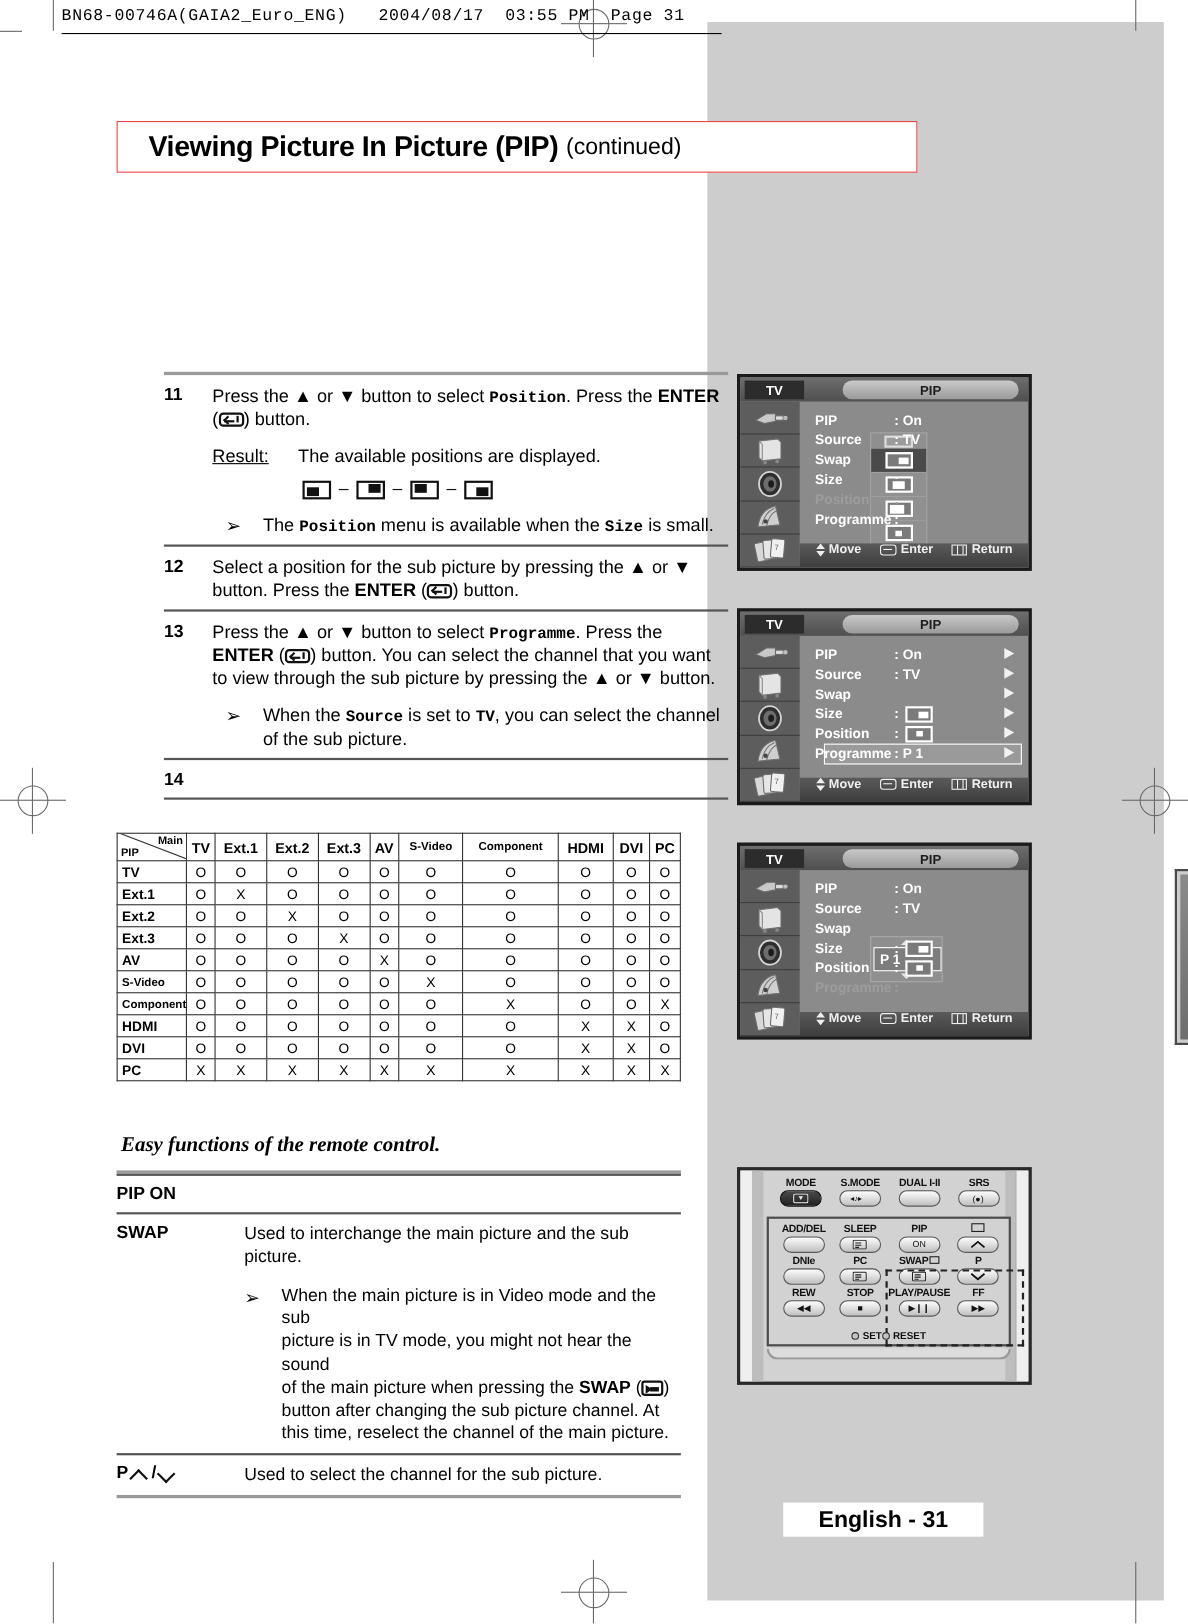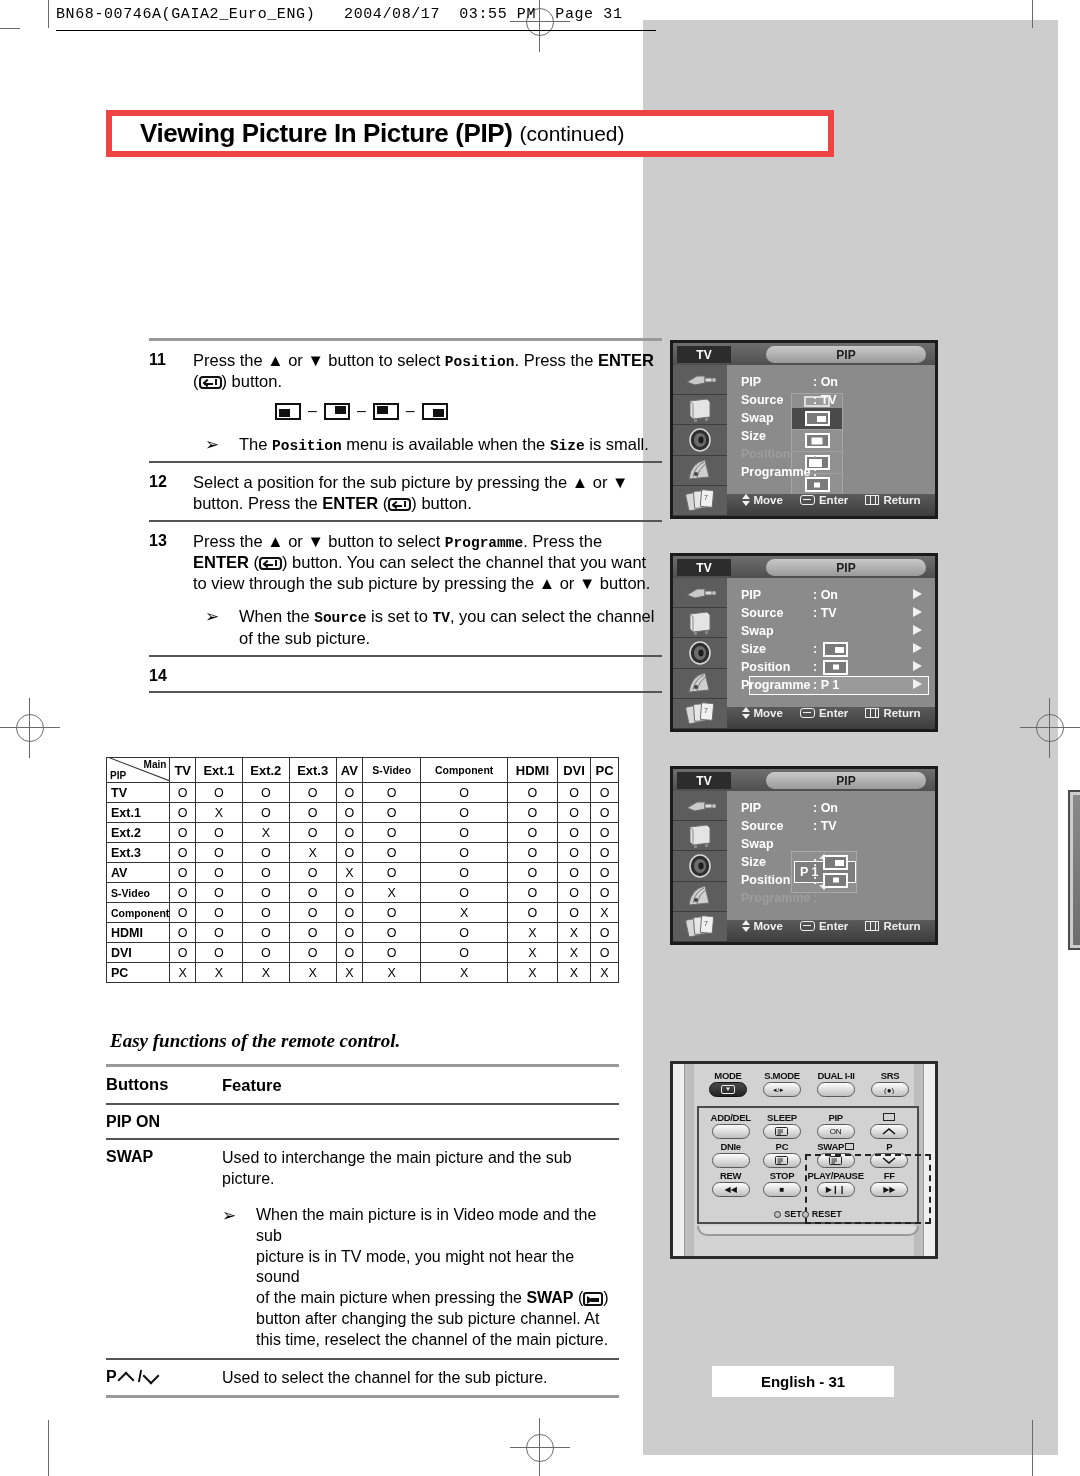--- a/index.html
+++ b/index.html
@@ -61,21 +61,21 @@
     position: absolute;
     left: 56px; top: 30px; width: 600px; height: 1px;
     background: #000;
   }
 
   
   .title-box {
     position: absolute;
     left: 106px; top: 110px;
     width: 728px; height: 47px;
-    border: 6px solid #ef4444;
+    border: 1px solid #ef4444;
     background: #ffffff;
     display: flex; align-items: center;
     padding-left: 28px;
     z-index: 5;
   }
   .title-main {
     font-size: 26px; font-weight: bold; letter-spacing: -0.4px;
     color: #000;
   }
   .title-cont {
@@ -455,21 +455,21 @@
     position: absolute; left: 218px; top: 108px;
     width: 0; height: 0;
   }
 
   
   .footer {
     position: absolute; left: 712px; top: 1366px;
     width: 182px; height: 31px;
     background: #fff;
     display: flex; align-items: center; justify-content: center;
-    font-size: 15px; font-weight: bold; color: #000;
+    font-size: 21px; font-weight: bold; color: #000;
   }
 
   
   .edge-part {
     position: absolute; left: 1068px; top: 790px;
     width: 14px; height: 160px;
     background: #cdcdcd;
     border: 2px solid #4a4a4a; border-right: none;
   }
   .edge-part .inner {
@@ -520,20 +520,24 @@
 
 <div class="steps">
 
   <div class="rule-thick"></div>
 
   <div class="step">
     <div class="step-num">11</div>
     <div class="step-body">
       <span>Press the ▲ or ▼ button to select </span><span class="mono">Position</span><span>. Press the </span><span class="b">ENTER</span><span> (</span><span class="ent"><span class="tail"></span></span><span>) button.</span>
 
+      <div class="result-row">
+        <span class="result-label">Result:</span>
+        <span>The available positions are displayed.</span>
+      </div>
 
       <div class="pos-strip">
         <span class="pos-ic pos-bl">
             <i></i>
           </span>
         <span class="dash">–</span>
         <span class="pos-ic pos-tr">
             <i></i>
           </span>
         <span class="dash">–</span>
@@ -742,24 +746,20 @@
         <td>X</td>
       </tr>
     </tbody>
 </table>
 
 <div class="easy-title">Easy functions of the remote control.</div>
 
 <div class="feat">
   <div class="rule-thick"></div>
 
-  <div class="feat-row feat-head">
-    <div class="feat-btn">Buttons</div>
-    <div class="feat-desc">Feature</div>
-  </div>
 
   <div class="rule-thin"></div>
 
   <div class="feat-row">
     <div class="feat-btn">PIP ON</div>
   </div>
 
   <div class="rule-thin"></div>
 
   <div class="feat-row">

